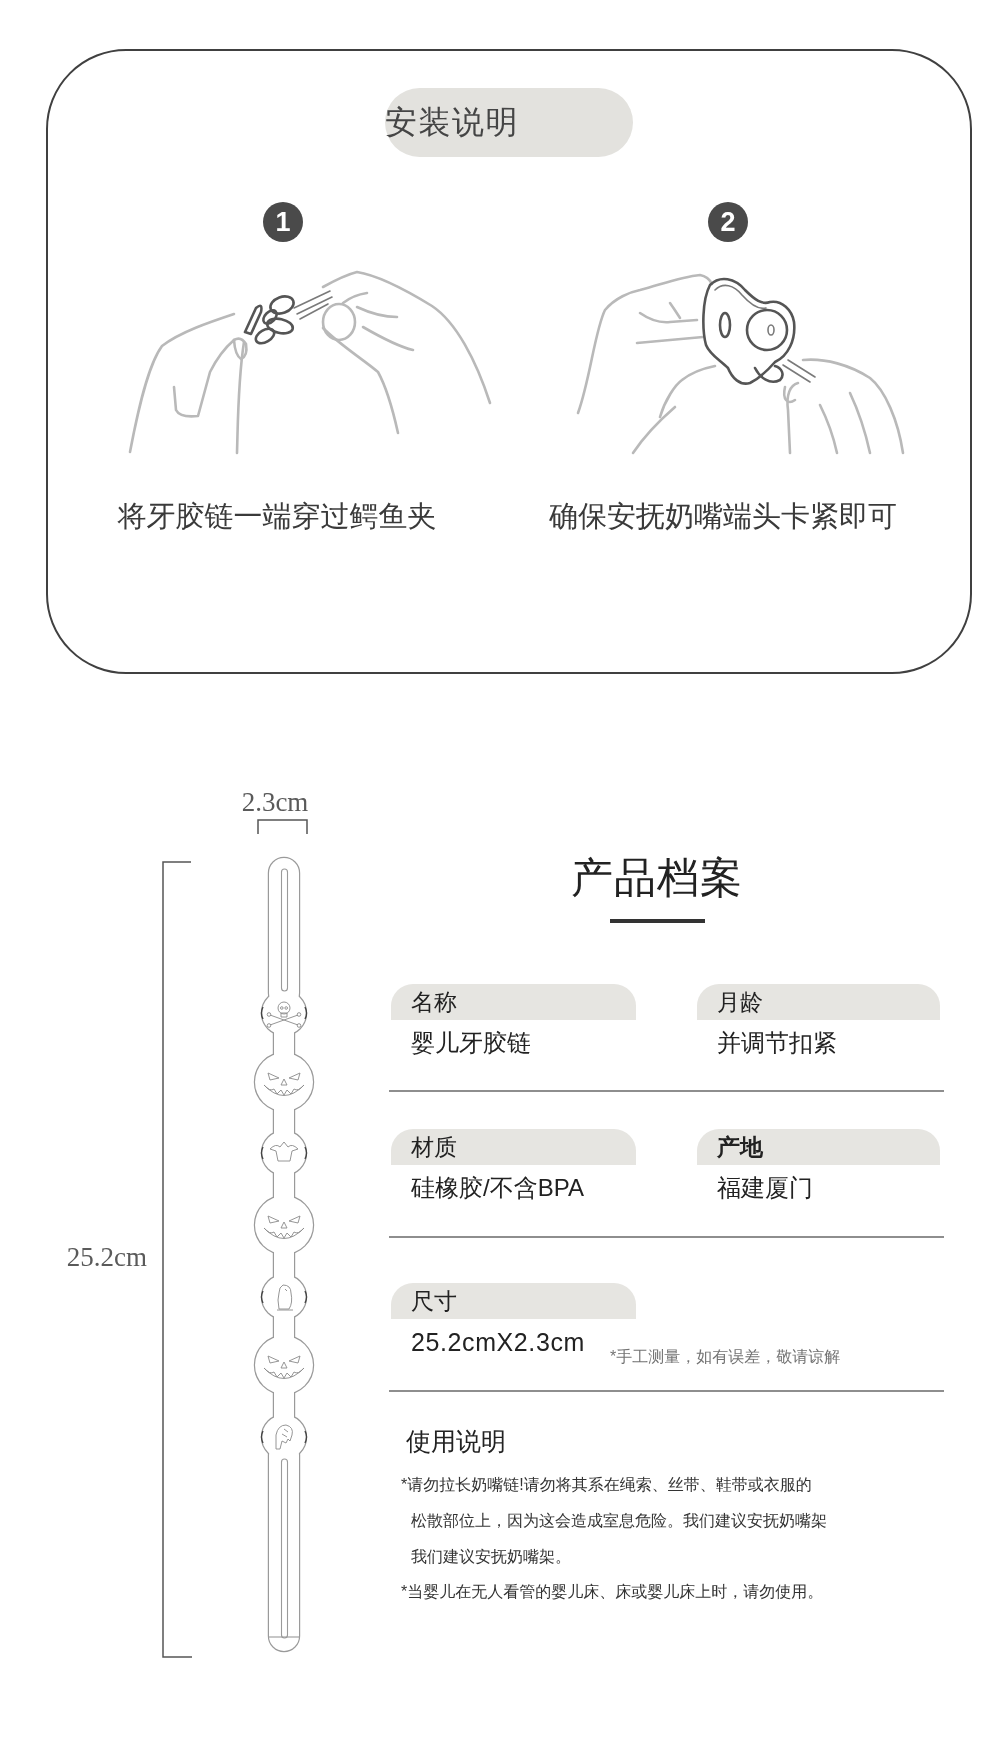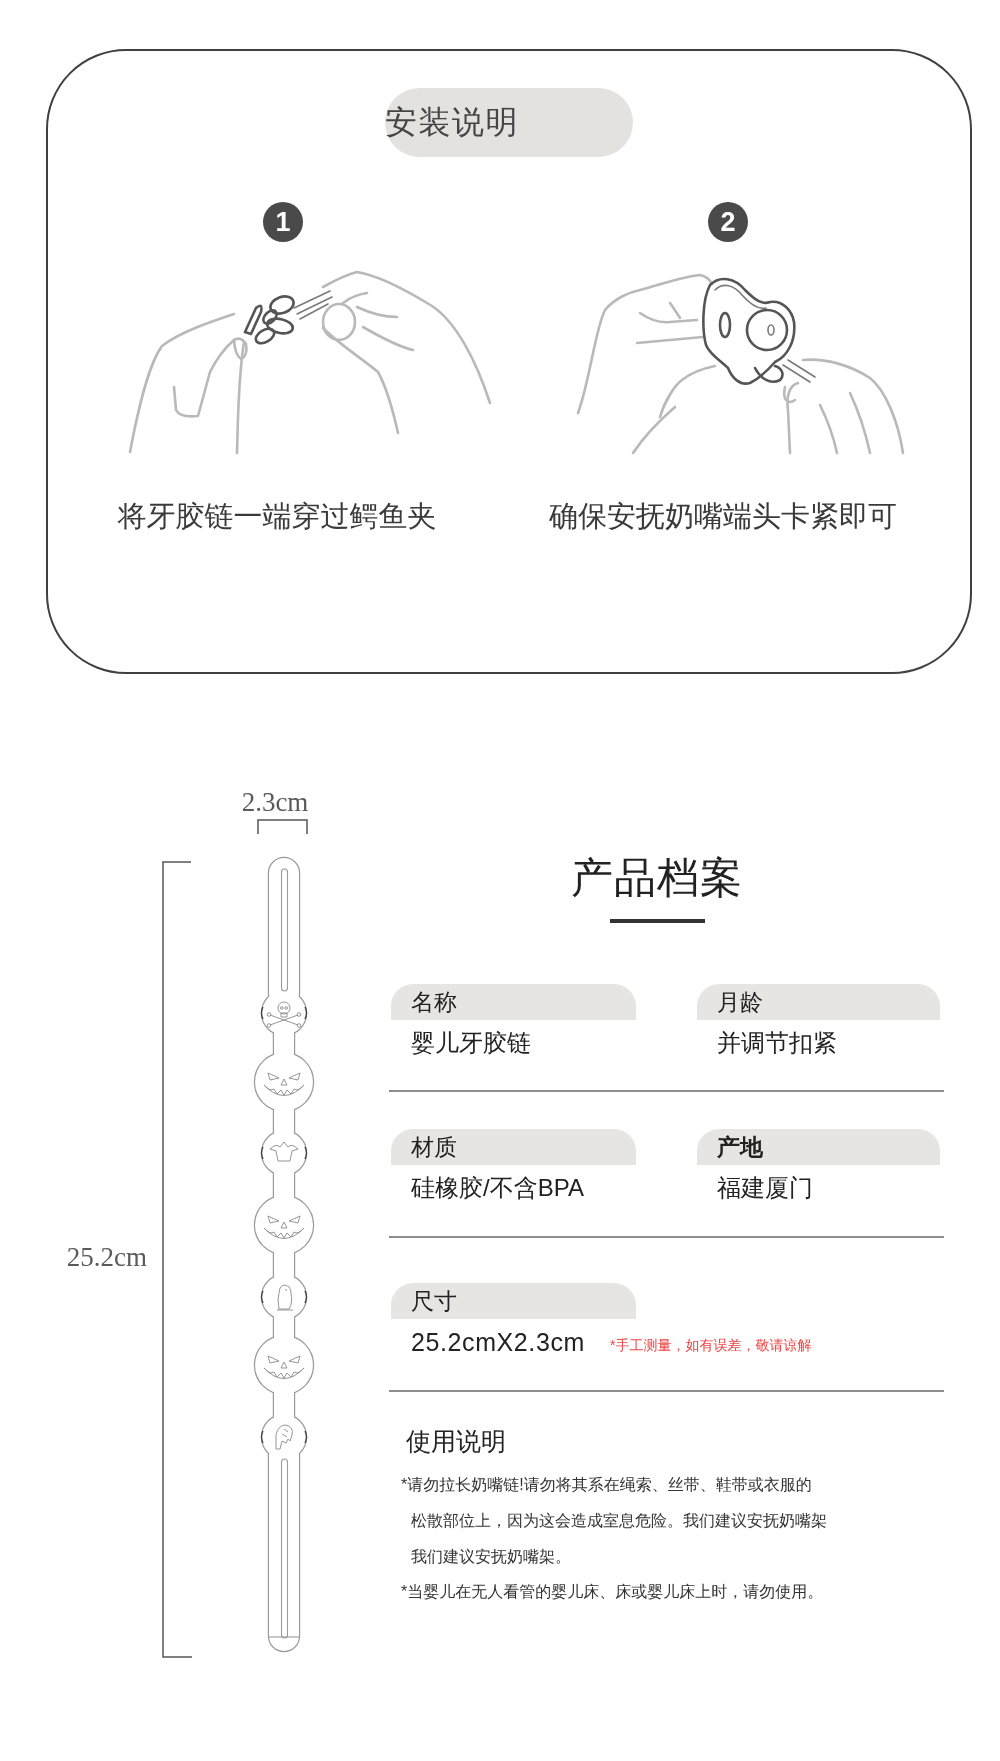--- a/index.html
+++ b/index.html
@@ -49,21 +49,21 @@
   .profile-underline { position: absolute; left: 610px; top: 919px; width: 95px; height: 4px; background: #333; }
   .field-pill {
     position: absolute; height: 36px; background: #e6e5e1;
     border-radius: 22px 22px 0 0; box-sizing: border-box; padding-left: 20px;
     font-size: 23px; line-height: 37px; color: #222; white-space: nowrap;
   }
   .field-value {
     position: absolute; font-size: 24px; line-height: 30px; color: #222; white-space: nowrap;
   }
   .field-value.latin { font-size: 25px; letter-spacing: 0.6px; }
-  .field-note { position: absolute; font-size: 14px; line-height: 24px; color: #ef4444; white-space: nowrap; }
+  .field-note { position: absolute; font-size: 16px; line-height: 24px; color: #737373; white-space: nowrap; margin-top: 12px; }
   .divider { position: absolute; left: 389px; width: 555px; height: 2px; background: #8e8e8e; }
   .usage-title { position: absolute; left: 406px; top: 1426px; font-size: 25px; line-height: 30px; color: #222; }
   .usage-line { position: absolute; font-size: 16px; line-height: 30px; color: #333; white-space: nowrap; }
 </style>
 </head>
 <body>
 
 <div class="card"></div>
 
 <div class="title-pill">安装说明</div>

